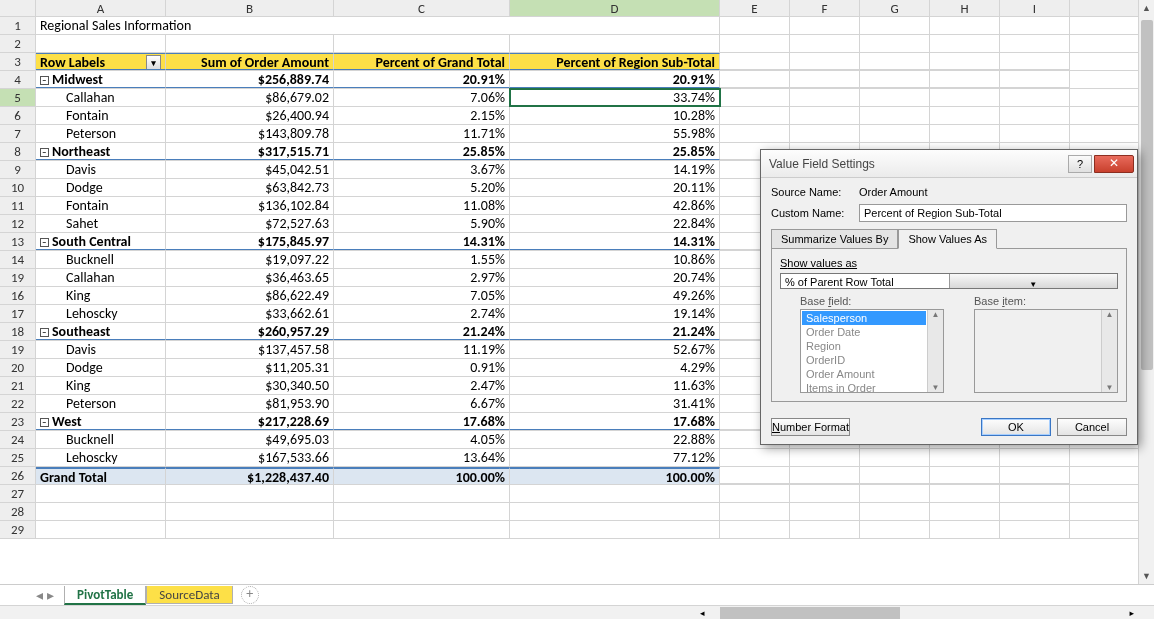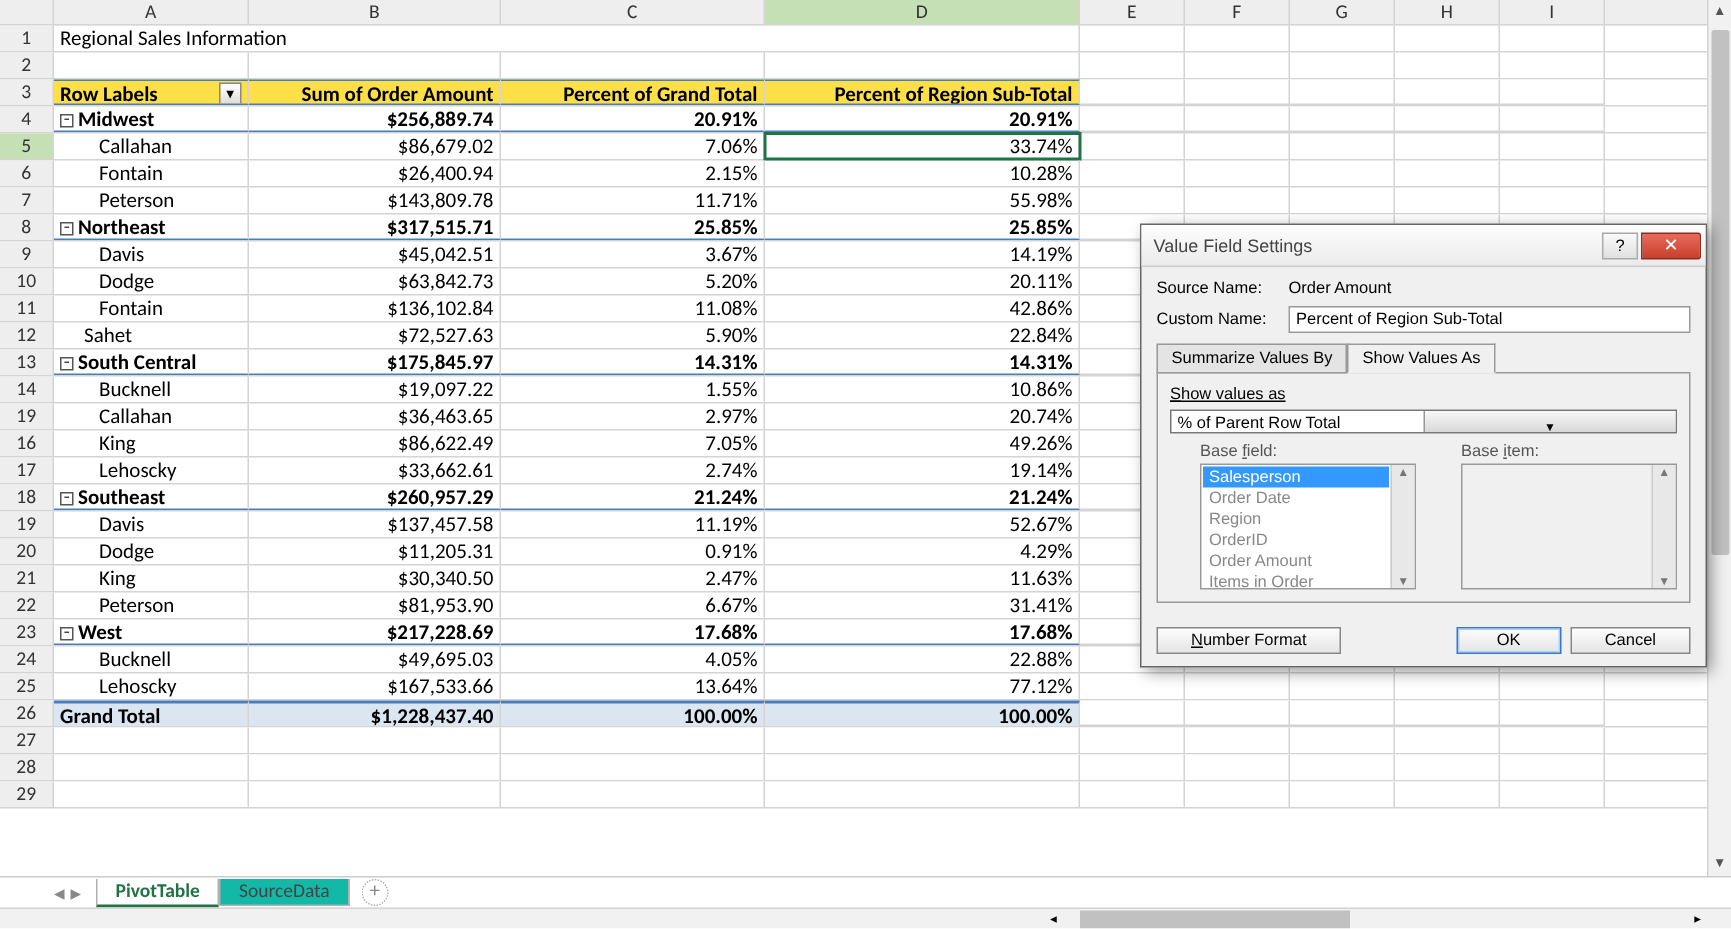--- a/index.html
+++ b/index.html
@@ -119,21 +119,21 @@
       background: #fff;
       border-top:1px solid #ccc;
       padding-left: 36px;
     }
     .tabs .nav { display:flex; gap:4px; margin-right:10px; color:#888;}
     .tab {
       padding: 1px 12px;
       font-size: 13px;
       border:1px solid #b0b0b0;
       border-top:none;
-      background:#14b8a6;
+      background:#fde047;
       color:#444;
     }
     .tab.active {
       background:#fff;
       font-weight:bold;
       color:#217346;
       border-bottom:2px solid #217346;
     }
     .tab-new {
       margin-left:8px; width:18px; height:18px; border:1px dotted #aaa;
@@ -224,21 +224,21 @@
     .listbox .lsb {
       width:16px; background:#e8e8e8; border-left:1px solid #ccc;
       display:flex; flex-direction:column; justify-content:space-between;
       text-align:center; font-size:8px; color:#777;
     }
     .dlg-foot {
       display:flex; padding:8px 10px; gap:6px;
       align-items: center;
     }
     .btn {
-      border:1px solid #888; padding:2px 22px; background:linear-gradient(#fdfdfd,#e4e4e4);
+      border:1px solid #888; padding:2px 0; background:linear-gradient(#fdfdfd,#e4e4e4);
       font-size:11px; min-width:70px; text-align:center;
     }
     .btn.default { border:1px solid #3a76c4; box-shadow: inset 0 0 0 1px #a7cfff;}
     .spacer { flex:1;}
     .noborder { border-right: 1px solid transparent; }
     .row.empty .cell { background:#fff;}
   </style>
 </head>
 <body>
 
@@ -390,21 +390,21 @@
         <div class="cell wC right">11.08%</div>
         <div class="cell wD right">42.86%</div>
         <div class="cell wE"></div>
         <div class="cell wF"></div>
         <div class="cell wG"></div>
         <div class="cell wH"></div>
         <div class="cell wI"></div>
       </div>
       <div class="row">
         <div class="rh">12</div>
-        <div class="cell wA" style="padding-left: 20px;">Sahet</div>
+        <div class="cell wA" style="padding-left: 30px;">Sahet</div>
         <div class="cell wB right">$72,527.63</div>
         <div class="cell wC right">5.90%</div>
         <div class="cell wD right">22.84%</div>
         <div class="cell wE"></div>
         <div class="cell wF"></div>
         <div class="cell wG"></div>
         <div class="cell wH"></div>
         <div class="cell wI"></div>
       </div>
       <div class="row pivot-region-row">

